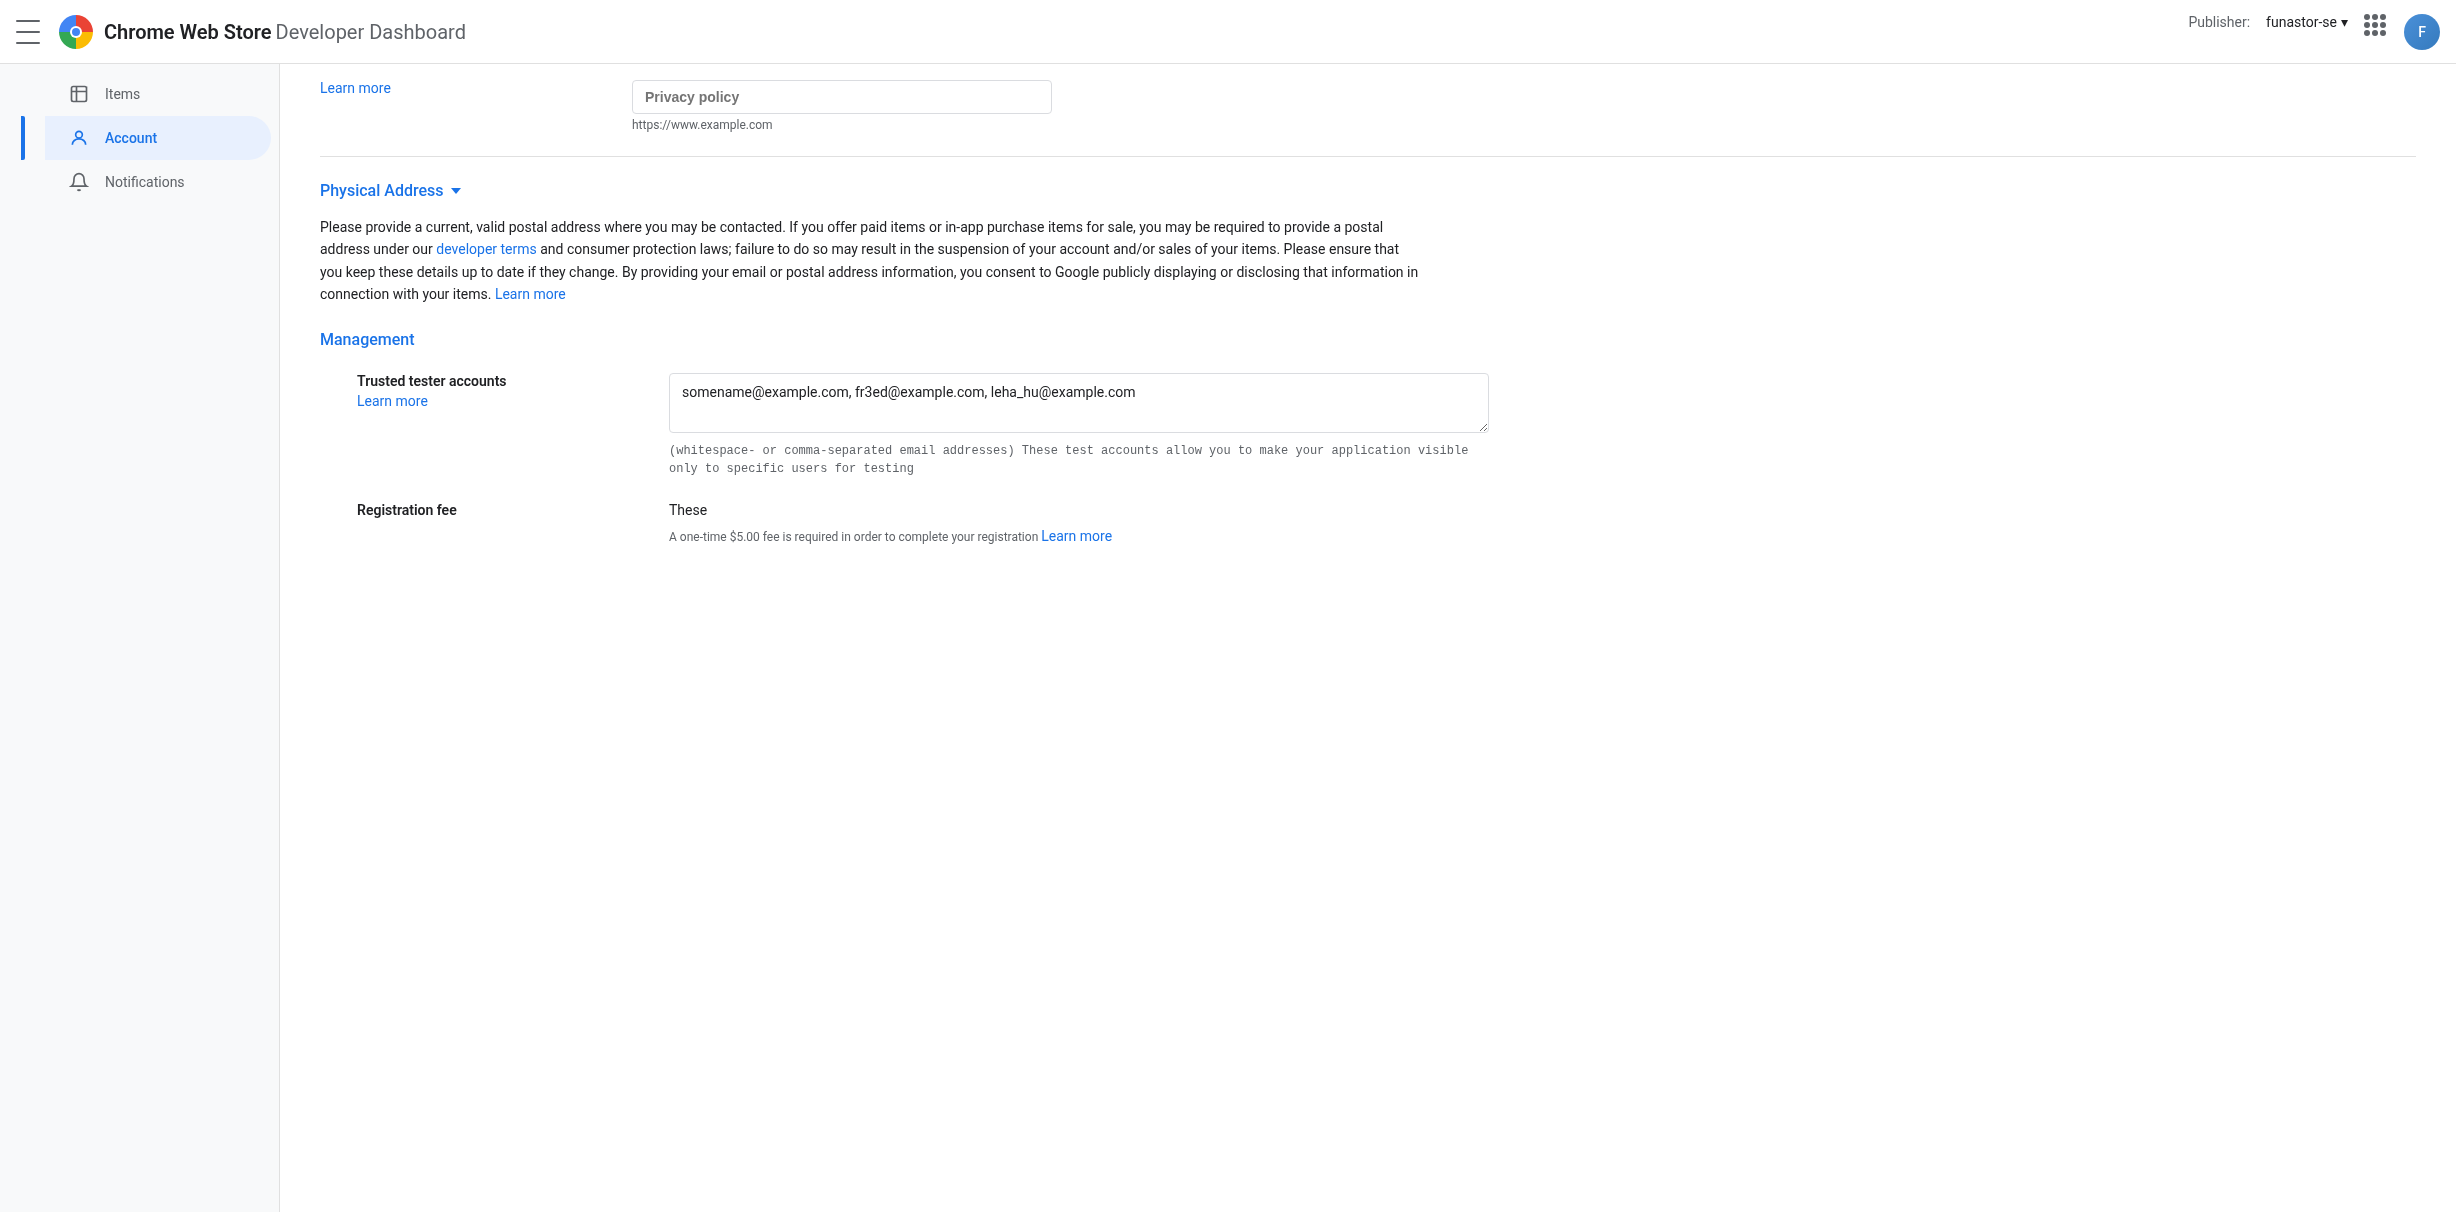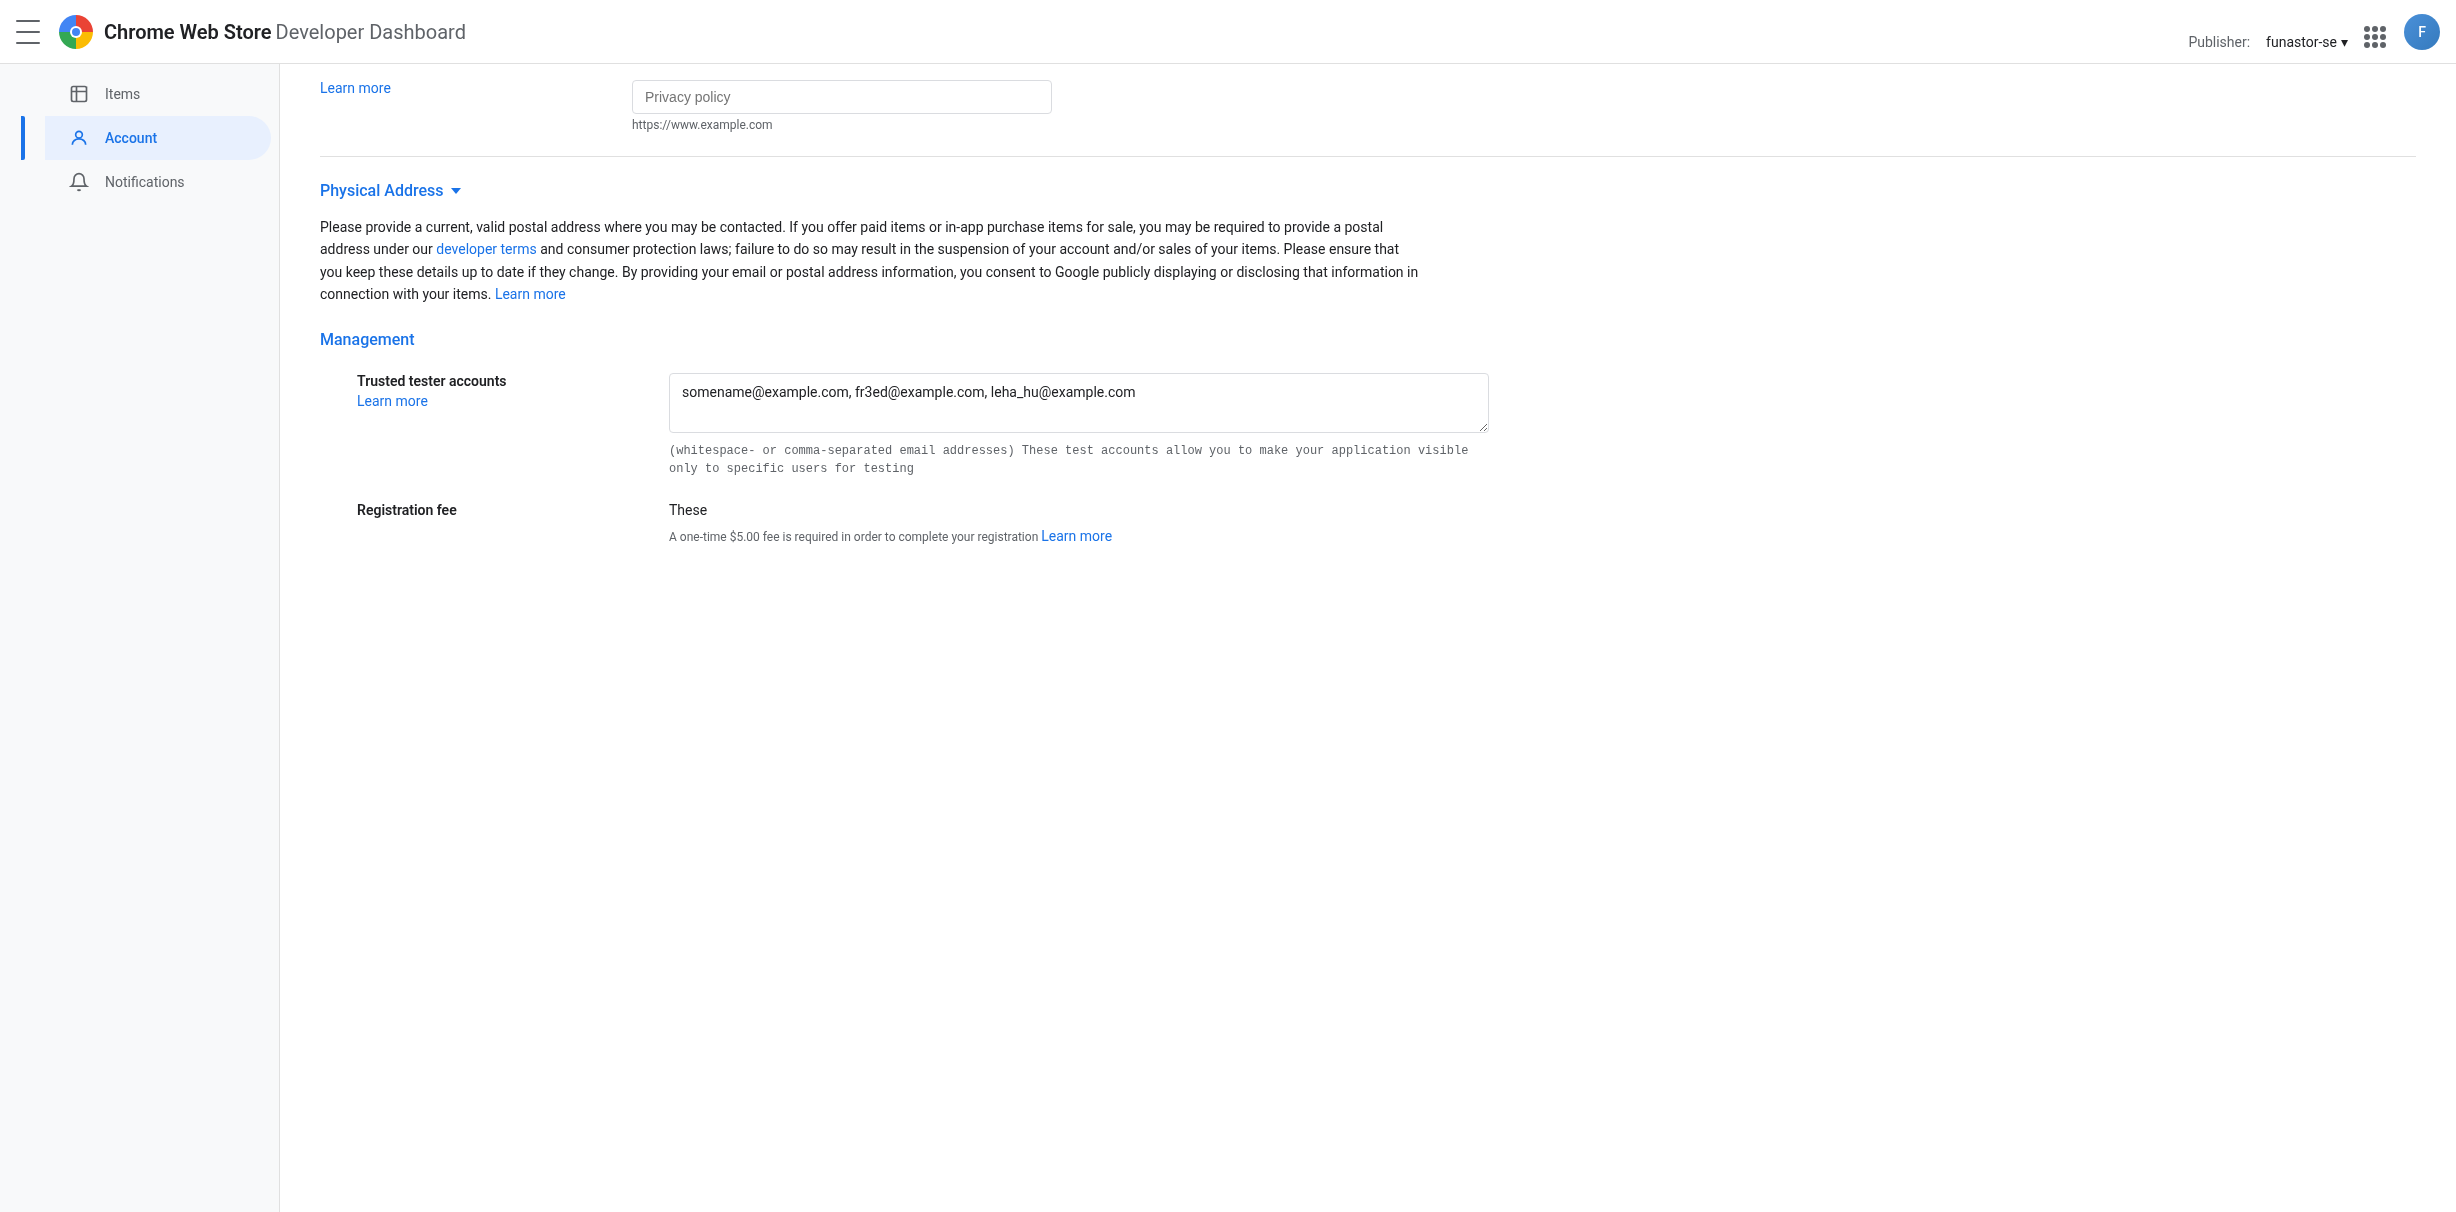--- a/index.html
+++ b/index.html
@@ -38,21 +38,21 @@
     }
     .nav-title {
       font-size: 20px; color: #202124; font-weight: 400; margin-right: 4px;
     }
     .nav-title strong { font-weight: 600; }
     .nav-subtitle {
       font-size: 20px; color: #5f6368; font-weight: 400;
     }
     .nav-right {
       margin-left: auto;
-      display: flex; align-items: flex-end; gap: 16px;
+      display: flex; align-items: flex-start; gap: 16px;
     }
     .publisher-label {
       font-size: 14px; color: #5f6368;
     }
     .publisher-name {
       font-size: 14px; color: #202124;
       display: flex; align-items: center; gap: 4px;
       cursor: pointer;
     }
     .grid-icon {
@@ -148,20 +148,21 @@
 
     .input-field {
       width: 100%; max-width: 420px;
       padding: 8px 12px;
       border: 1px solid #dadce0;
       border-radius: 4px;
       font-size: 14px;
       color: #202124;
       background: #fff;
       outline: none;
+      font-weight: bold;
     }
 
     .input-hint {
       font-size: 12px; color: #5f6368;
       margin-top: 4px;
     }
 
     
     .section-header {
       display: flex;

